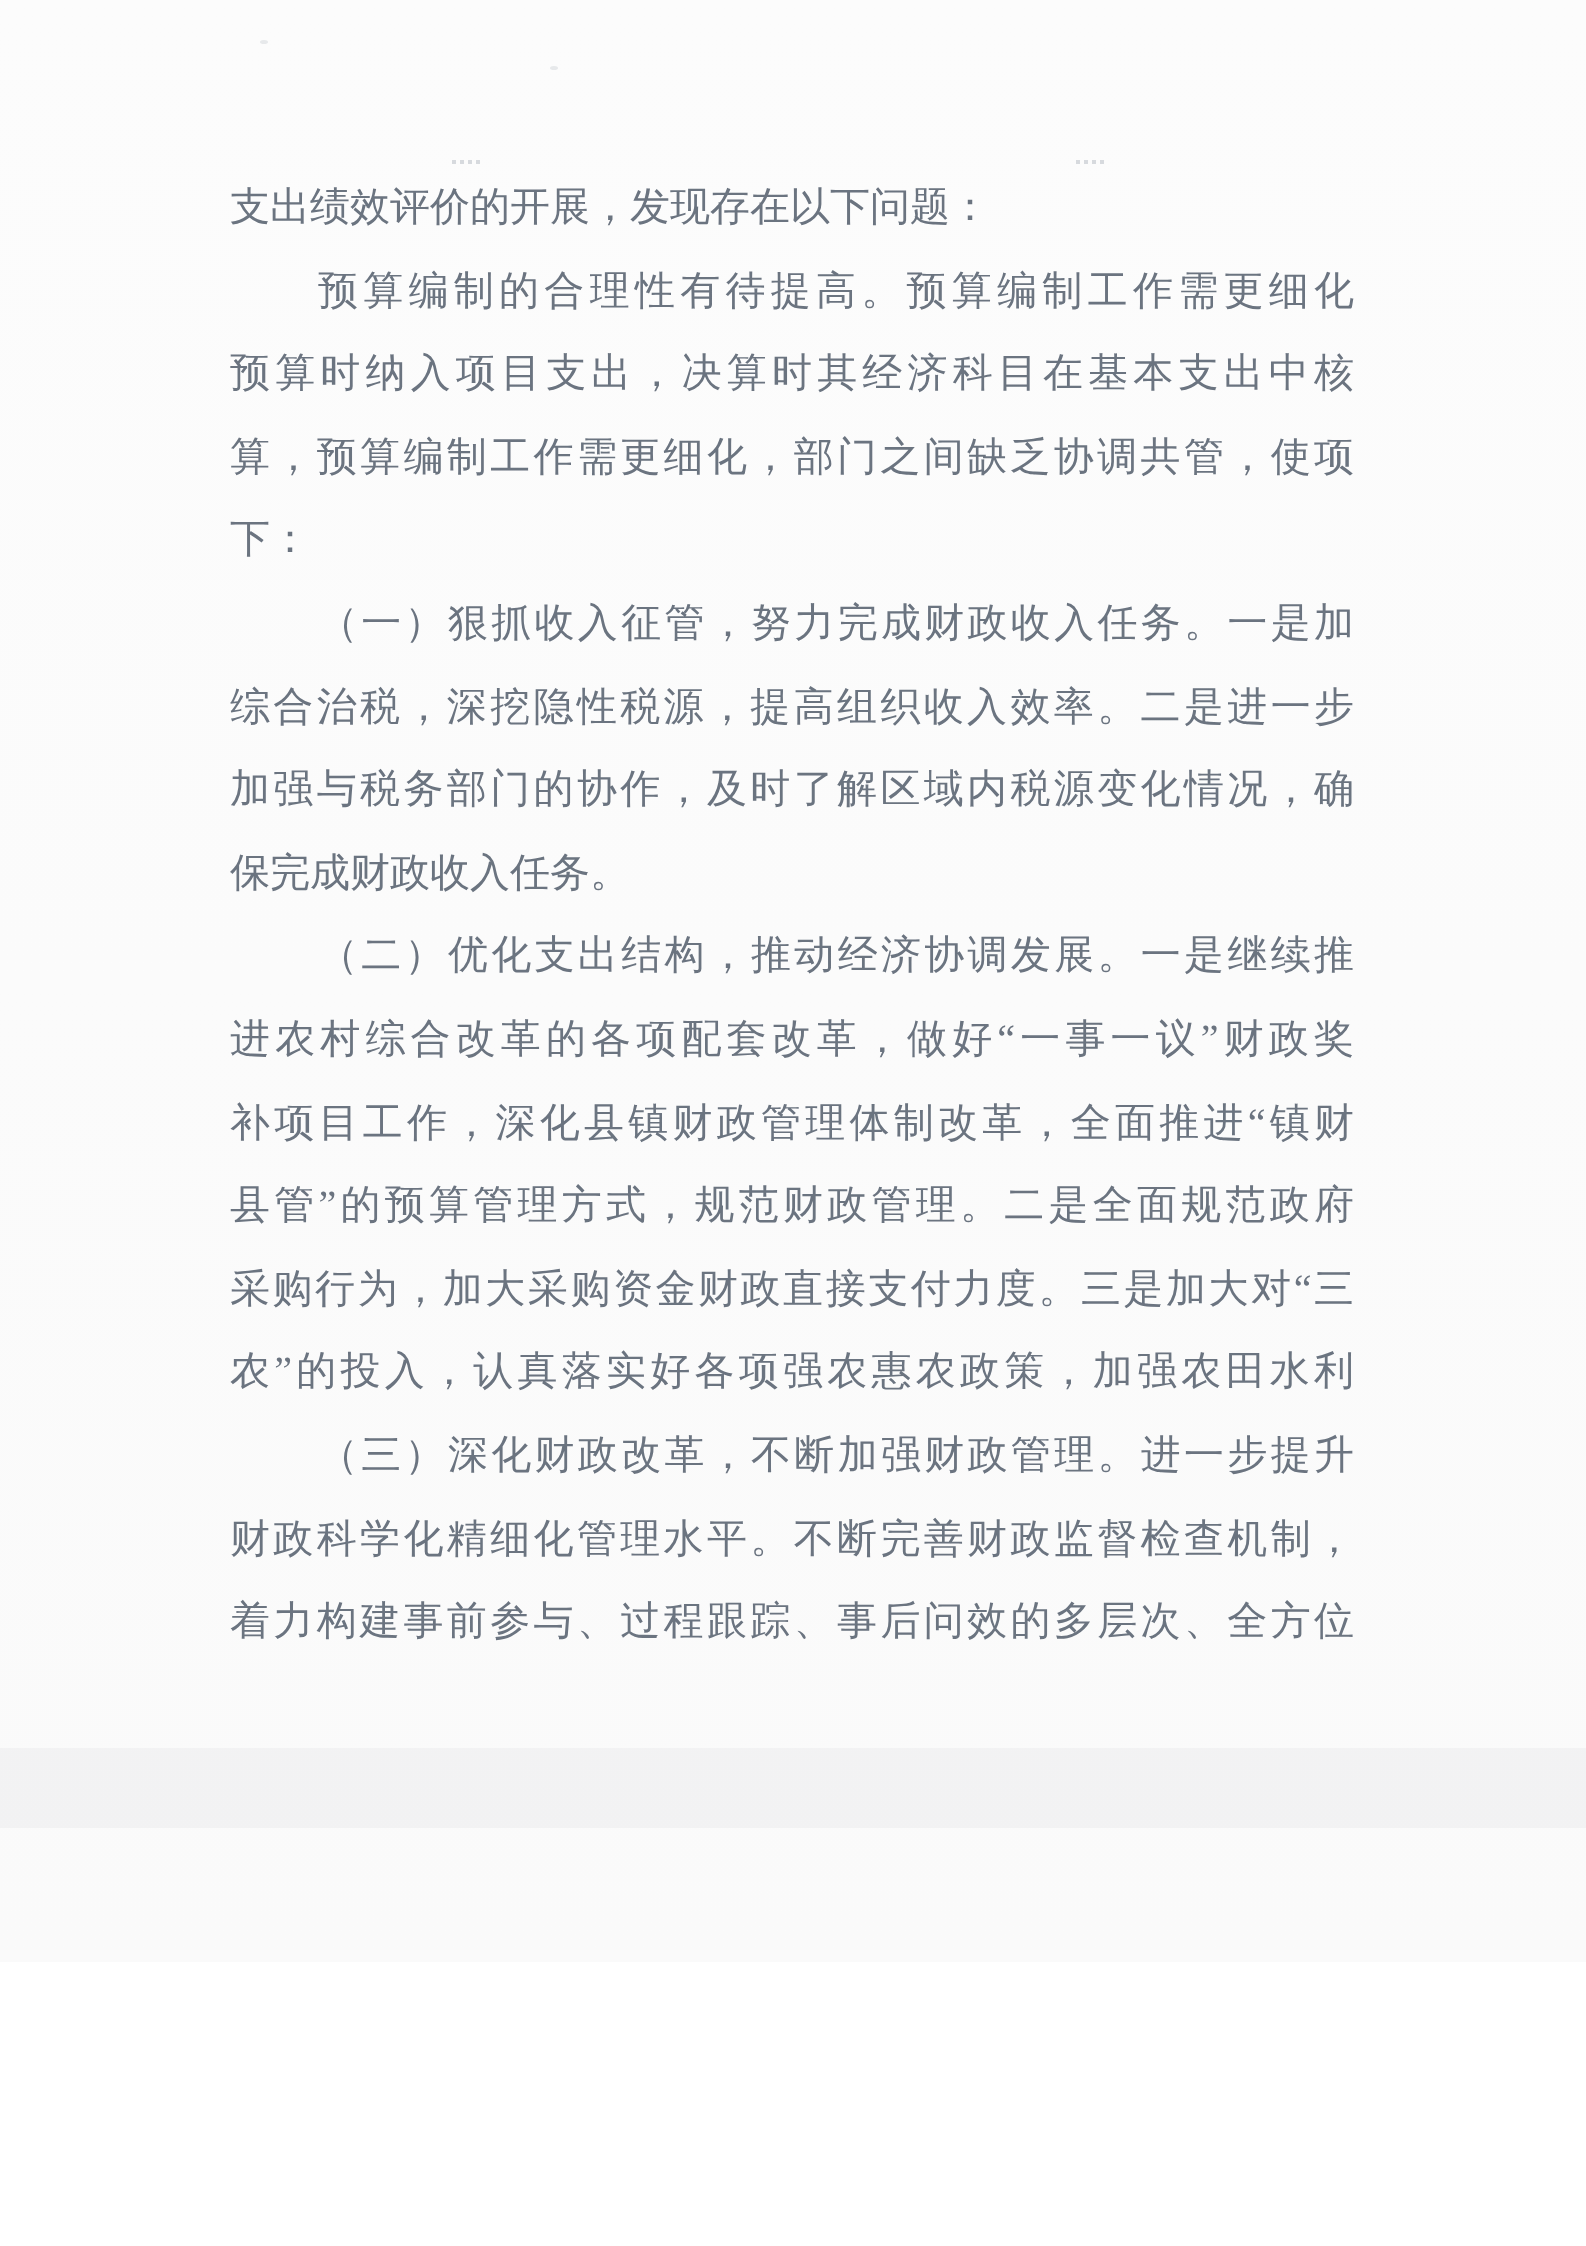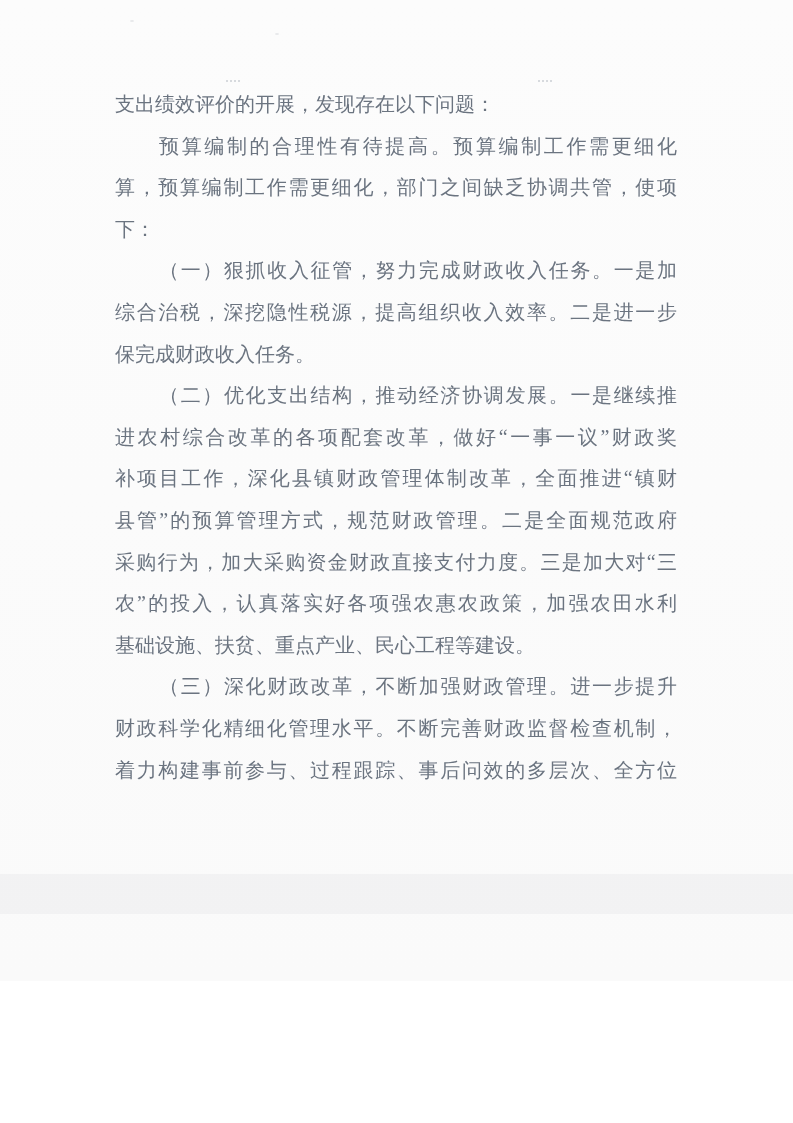--- a/index.html
+++ b/index.html
@@ -93,31 +93,32 @@
   <div class="scan-artifact speck" style="left:275px; top:33px;"></div>
   <div class="scan-artifact dash-pair" style="left:226px; top:80px;"></div>
   <div class="scan-artifact dash-pair" style="left:538px; top:80px;"></div>
 
   <div class="scan-band"></div>
   <div class="scan-band bottom"></div>
 
   <main class="text-block">
       <div class="text-line short">支出绩效评价的开展，发现存在以下问题：</div>
       <div class="text-line ind">预算编制的合理性有待提高。预算编制工作需更细化</div>
+      <div class="text-line">预算时纳入项目支出，决算时其经济科目在基本支出中核</div>
       <div class="text-line">算，预算编制工作需更细化，部门之间缺乏协调共管，使项</div>
       <div class="text-line short">下：</div>
       <div class="text-line ind">（一）狠抓收入征管，努力完成财政收入任务。一是加</div>
       <div class="text-line">综合治税，深挖隐性税源，提高组织收入效率。二是进一步</div>
+      <div class="text-line">加强与税务部门的协作，及时了解区域内税源变化情况，确</div>
       <div class="text-line short">保完成财政收入任务。</div>
       <div class="text-line ind">（二）优化支出结构，推动经济协调发展。一是继续推</div>
       <div class="text-line">进农村综合改革的各项配套改革，做好“一事一议”财政奖</div>
       <div class="text-line">补项目工作，深化县镇财政管理体制改革，全面推进“镇财</div>
       <div class="text-line">县管”的预算管理方式，规范财政管理。二是全面规范政府</div>
       <div class="text-line">采购行为，加大采购资金财政直接支付力度。三是加大对“三</div>
       <div class="text-line">农”的投入，认真落实好各项强农惠农政策，加强农田水利</div>
-      <div class="text-line short">基础设施、扶贫、重点产业、民心工程等建设。</div>
       <div class="text-line ind">（三）深化财政改革，不断加强财政管理。进一步提升</div>
       <div class="text-line">财政科学化精细化管理水平。不断完善财政监督检查机制，</div>
       <div class="text-line">着力构建事前参与、过程跟踪、事后问效的多层次、全方位</div>
     </main>
 
   <div class="page-number">— 25 —</div>
 </div>
 
 </body></html>

